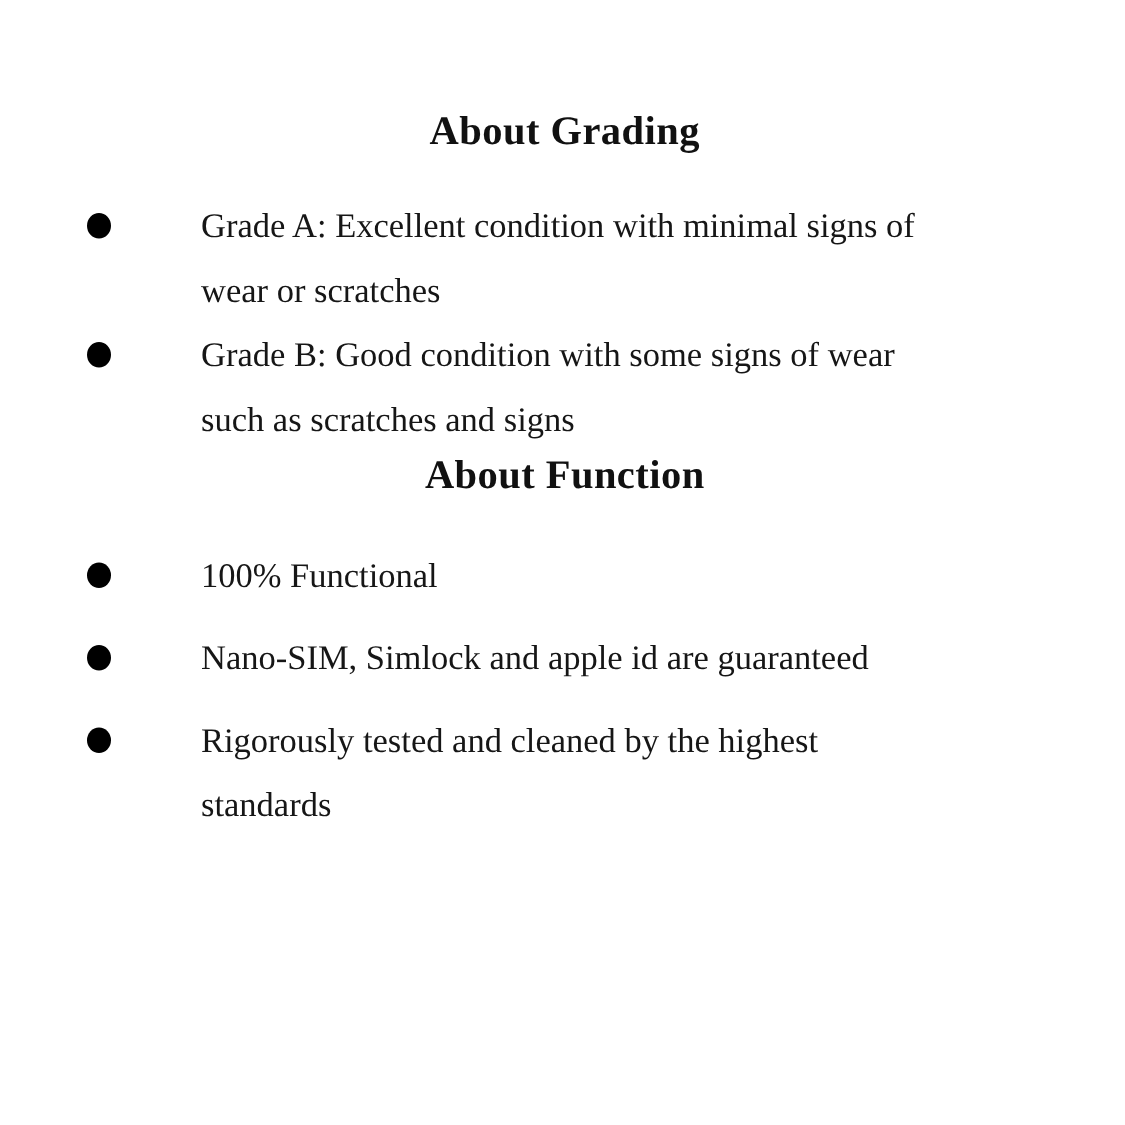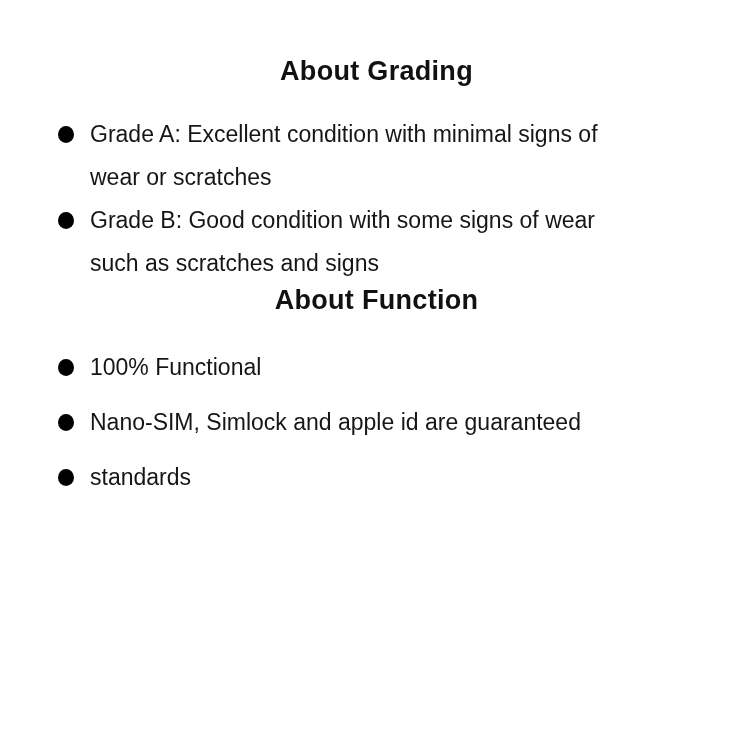--- a/index.html
+++ b/index.html
@@ -5,24 +5,24 @@
   html, body {
     margin: 0;
     padding: 0;
     background: #ffffff;
   }
   .page {
     position: relative;
     width: 750px;
     height: 750px;
     box-sizing: border-box;
-    padding: 56px 55px 0 58px;
+    padding: 72px 55px 0 58px;
     background: #ffffff;
     color: #161616;
-    font-family: Liberation Sans, sans-serif;
+    font-family: Liberation Serif, serif;
     overflow: hidden;
   }
   .section-title {
     margin: 0;
     font-size: 27px;
     line-height: 30px;
     font-weight: 700;
     text-align: center;
     letter-spacing: 0.3px;
     color: #111111;
@@ -62,20 +62,21 @@
     position: absolute;
     left: 0;
     top: 13px;
     width: 16px;
     height: 17px;
     border-radius: 50%;
     background: #000000;
   }
   .item-line {
     display: block;
+    margin-left: 44px;
   }
   .item-line:empty {
     display: none;
   }
 </style>
 </head>
 <body>
 
 <div class="page">
 
@@ -101,17 +102,18 @@
     <li>
       <span class="bullet-dot"></span>
       <span class="item-line">100% Functional</span>
     </li>
     <li>
       <span class="bullet-dot"></span>
       <span class="item-line">Nano-SIM, Simlock and apple id are guaranteed</span>
     </li>
     <li>
       <span class="bullet-dot"></span>
+      <span class="item-line">Rigorously tested and cleaned by the highest</span>
       <span class="item-line">standards</span>
     </li>
   </ul>
 
 </div>
 
 </body></html>

